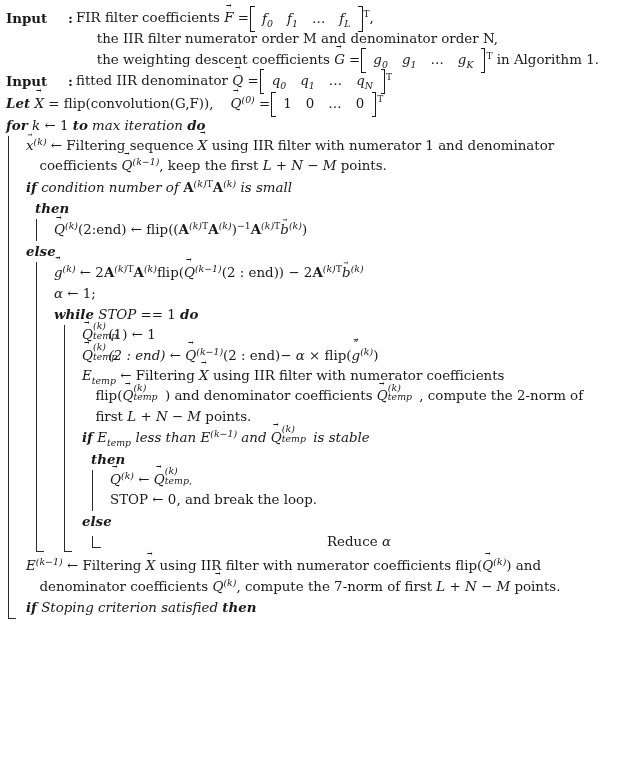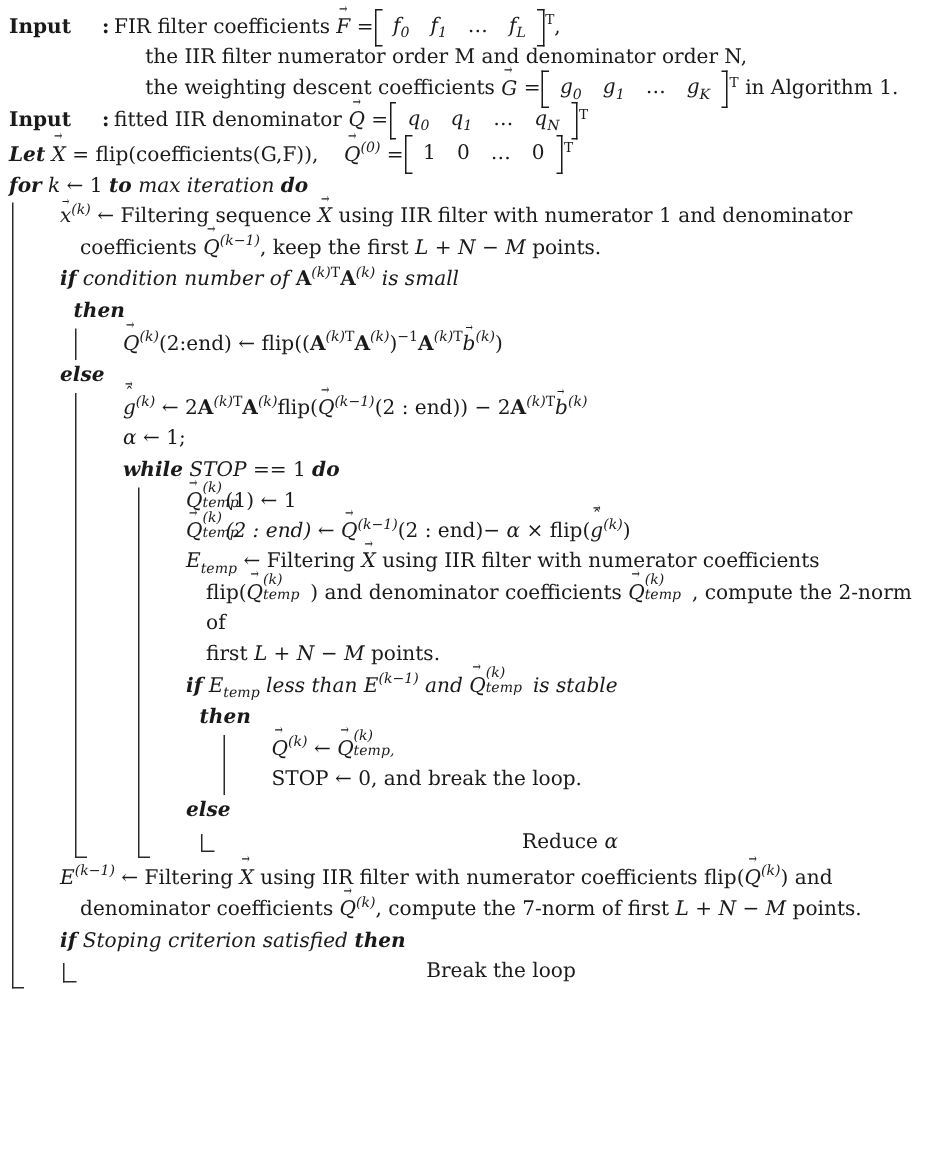--- a/index.html
+++ b/index.html
@@ -64,21 +64,21 @@
   }
   
   .line .cont { display: block; padding-left: 1.0em; }
 
   .kw { font-weight: bold; font-style: italic; }
   .it { font-style: italic; }
 
   
   .blk {
     position: relative;
-    padding-left: 32px;
+    padding-left: 18px;
     margin-left: 2px;
   }
   .blk > .rule {
     position: absolute;
     left: 0px;
     top: 0px;
     bottom: 0px;
     width: 0;
     border-left: 1.1px solid #2a2a2a;
   }
@@ -259,21 +259,21 @@
       </div>
     </div>
   </div>
 
   <div class="body">
 
     <div class="line">
       <span class="kw">Let</span>
       <span class="vec">X</span>
       <span>=</span>
-      <span>flip(coefficients(G,F)),</span>
+      <span>flip(convolution(G,F)),</span>
       &nbsp;&nbsp;
       <span class="nb"><span class="vec">Q</span><sup class="up">(0)</sup></span>
       <span>=</span><span class="nb"><span class="rowvec"><span class="e rm">1</span><span class="e rm">0</span><span class="e rm">…</span><span class="e rm">0</span></span><span class="vT">T</span></span>
     </div>
 
     <div class="line">
       <span class="kw">for</span>
       <span class="mi">k</span>
       <span class="arr">←</span>
       <span>1</span>
@@ -386,21 +386,21 @@
             <span class="it">less than</span>
             <span class="nb"><span class="mi">E</span><sup class="up">(k−1)</sup></span>
             <span class="it">and</span>
             <span class="stack pad"><span class="base vec">Q</span><span class="sp">(k)</span><span class="sb">temp</span></span><span class="it">is stable</span>
           </div>
 
           <div class="line tight">
             <span class="kw">then</span>
           </div>
 
-          <div class="blk" style="margin-left:25px;">
+          <div class="blk" style="margin-left:10px;">
             <span class="rule"></span>
             <div class="line">
               <span class="nb"><span class="vec">Q</span><sup class="up">(k)</sup></span>
               <span class="arr">←</span>
               <span class="stack"><span class="base vec">Q</span><span class="sp">(k)</span><span class="sb"><span>temp</span><span>,</span></span></span>
             </div>
             <div class="line">
               <span>STOP</span>
               <span class="arr">←</span>
               <span>0, and break the loop.</span>
@@ -434,22 +434,16 @@
           <span class="mi">L + N − M</span>
           <span>points.</span></span>
       </div>
 
       <div class="line">
         <span class="kw">if</span>
         <span class="it">Stoping criterion satisfied</span>
         <span class="kw">then</span>
       </div>
 
-      <div class="elbow">
-        <span class="rule"></span>
-        <div class="line">
-          <span>Break the loop</span>
-        </div>
-      </div>
 
     </div>
   </div>
 </div>
 
 </body></html>

